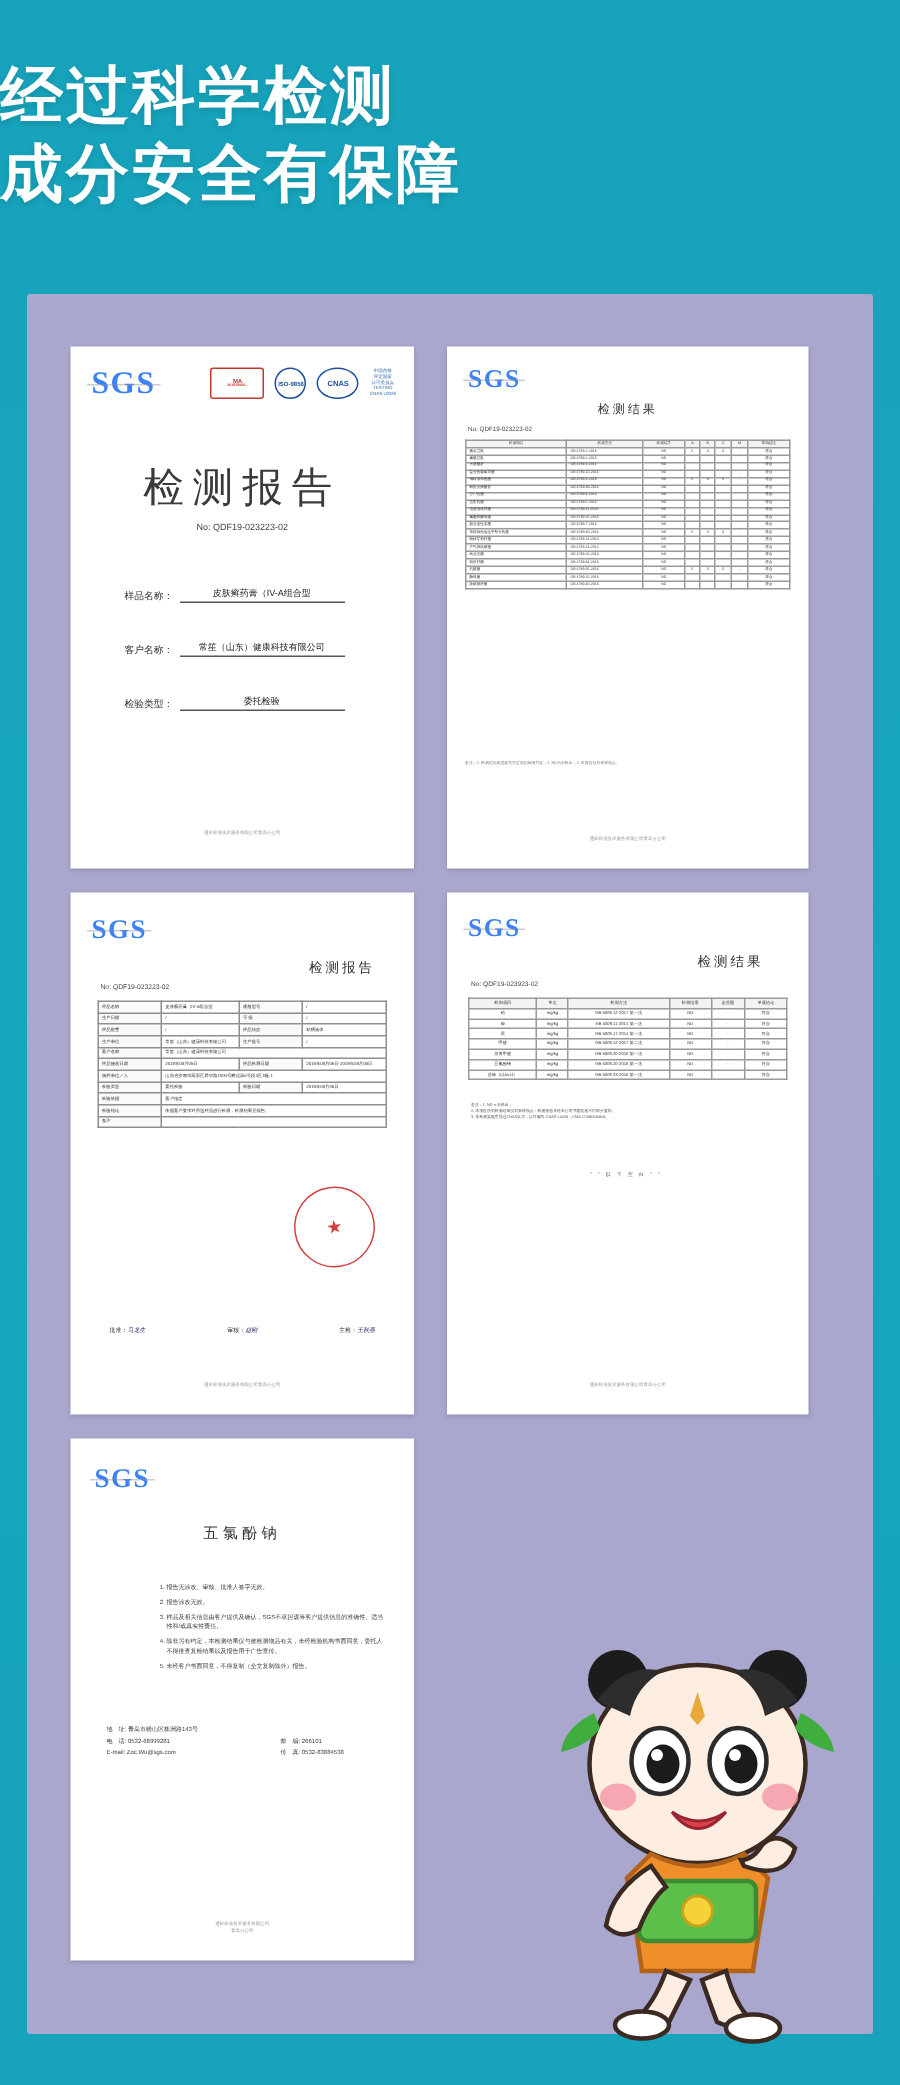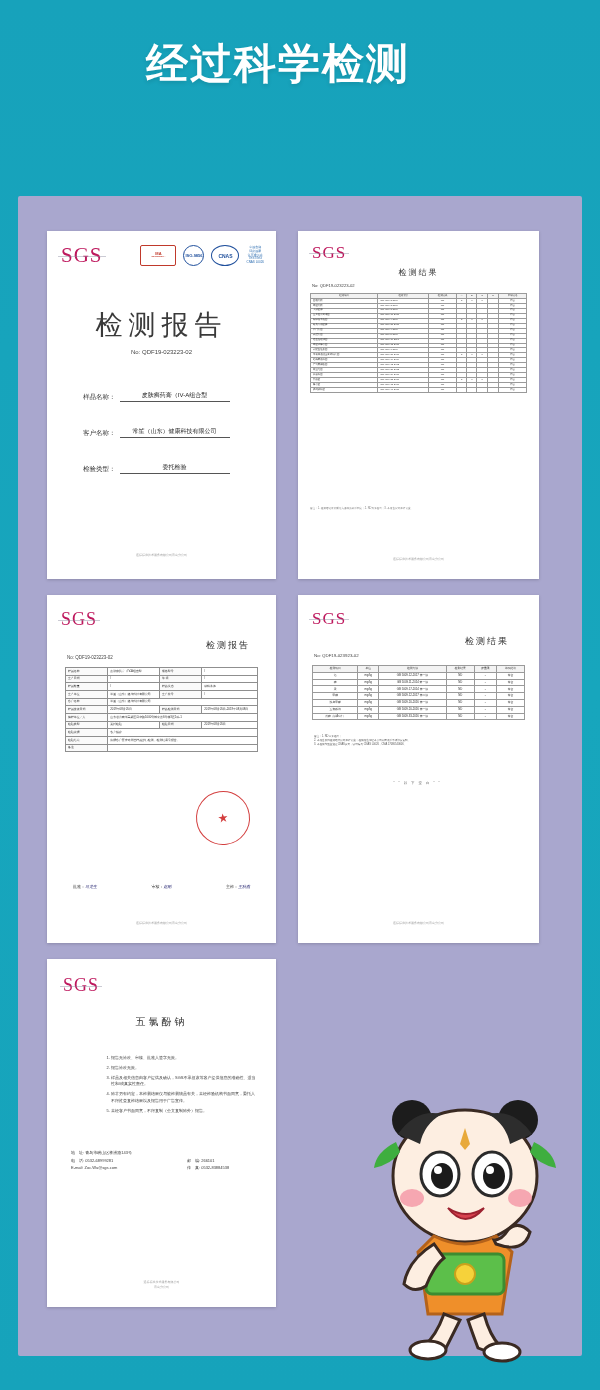--- a/index.html
+++ b/index.html
@@ -11,21 +11,21 @@
     position:relative;
   }
   .page{
     position:relative;width:600px;height:1390px;
     background:linear-gradient(180deg,#17a2bb 0%,#17a6bd 50%,#16a3bb 100%);
     box-sizing:border-box;
   }
   
   .headline{
     position:absolute;top:38px;left:0;width:556px;
-    text-align:center;color:#ffffff;
+    text-align:left;color:#ffffff;
     font-weight:bold;font-size:42px;line-height:52px;
     letter-spacing:2px;
     text-shadow:0 2px 4px rgba(0,0,0,.12);
   }
   .headline div{white-space:nowrap;}
 
   
   .panel{
     position:absolute;top:196px;left:18px;
     width:564px;height:1160px;
@@ -35,22 +35,22 @@
 
   
   .sheet{
     position:absolute;background:#ffffff;
     box-shadow:0 1px 3px rgba(0,0,0,.18);
     box-sizing:border-box;
     overflow:hidden;
   }
   .sgs-logo{
     font-family:"Liberation Serif", serif;
-    font-weight:normal;
-    color:#be185d;
+    font-weight:bold;
+    color:#3b82f6;
     letter-spacing:1px;
     position:relative;
     display:inline-block;
   }
   .sgs-logo::after{
     content:"";position:absolute;left:-3px;right:-3px;top:50%;height:1px;
     background:rgba(140,140,160,.45);
   }
   .doc-title{
     font-family:"Liberation Serif", serif;
@@ -153,20 +153,21 @@
   
   .mascot{position:absolute;left:350px;top:1068px;width:230px;height:300px;}
 </style>
 </head>
 <body>
 
 <div class="page">
 
   <div class="headline">
     <div>经过科学检测</div>
+    <div>成分安全有保障</div>
   </div>
 
   <div class="panel"></div>
 
   <div class="sheet" id="sheet1">
     <div class="hdr">
       <span class="sgs-logo">SGS</span>
       <div class="marks">
         <div class="mark-ma">
           <span>MA</span>

